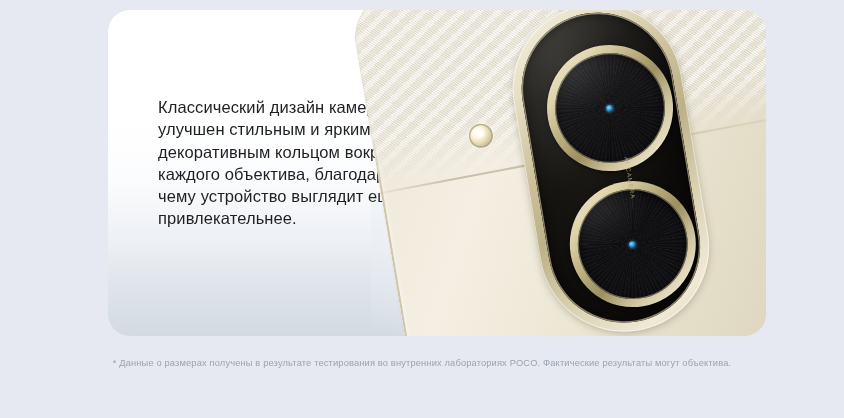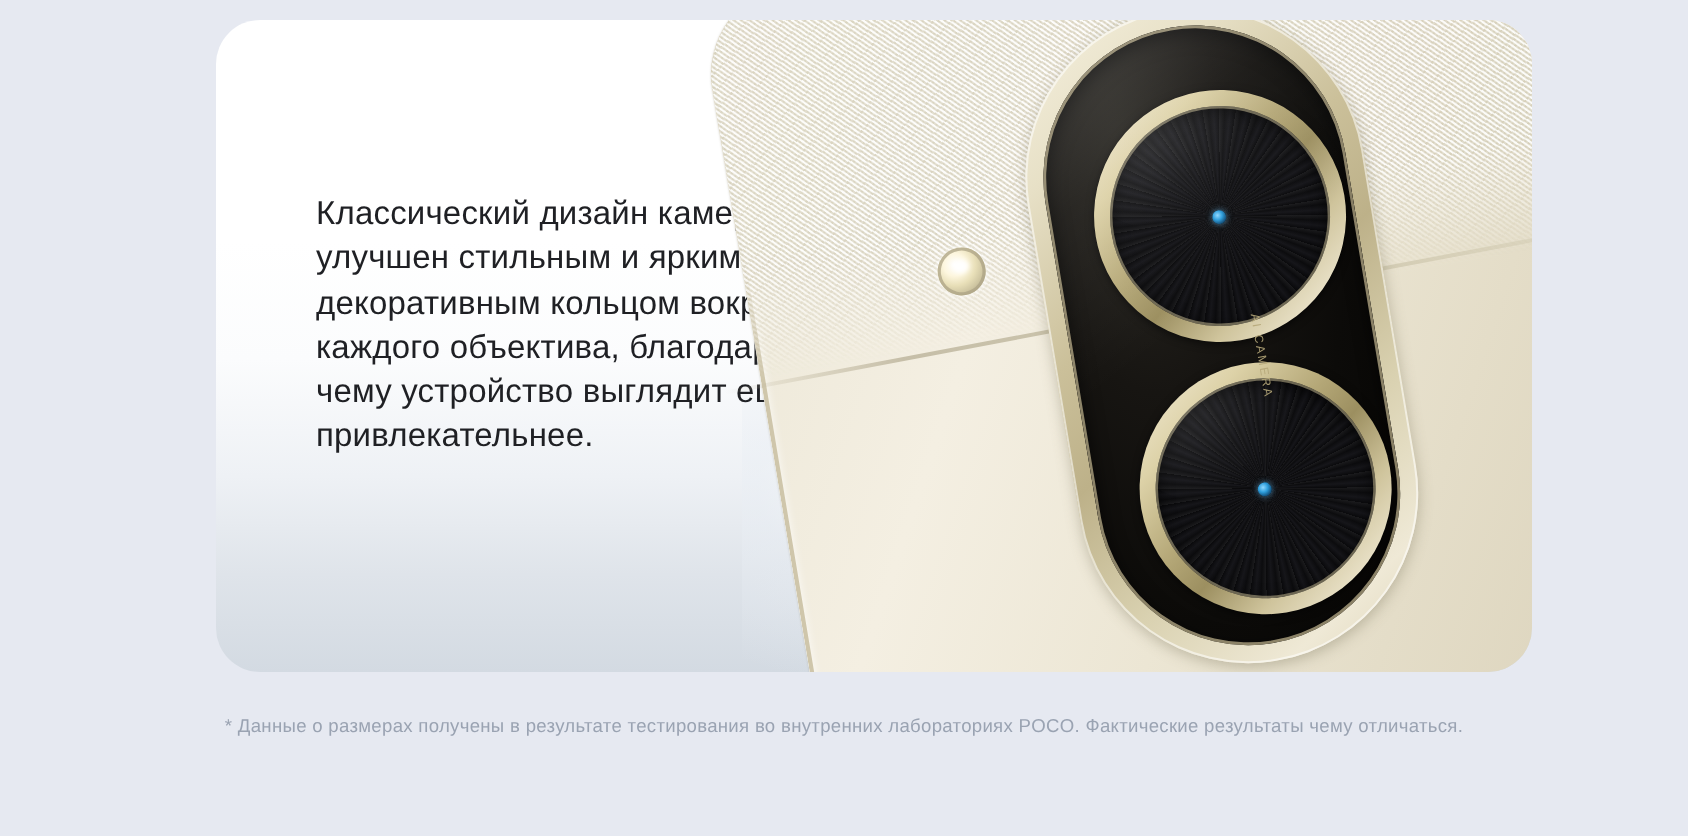--- a/index.html
+++ b/index.html
@@ -275,15 +275,15 @@
 
             <div class="ai-camera">AI CAMERA</div>
           </div>
           <div class="cam-island-gloss"></div>
         </div>
 
       </div>
     </div>
   </div>
 
-  <p class="footnote">* Данные о размерах получены в результате тестирования во внутренних лабораториях POCO. Фактические результаты чему отличаться.</p>
+  <p class="footnote">* Данные о размерах получены в результате тестирования во внутренних лабораториях POCO. Фактические результаты могут объектива.</p>
 
 </div>
 
 </body></html>

